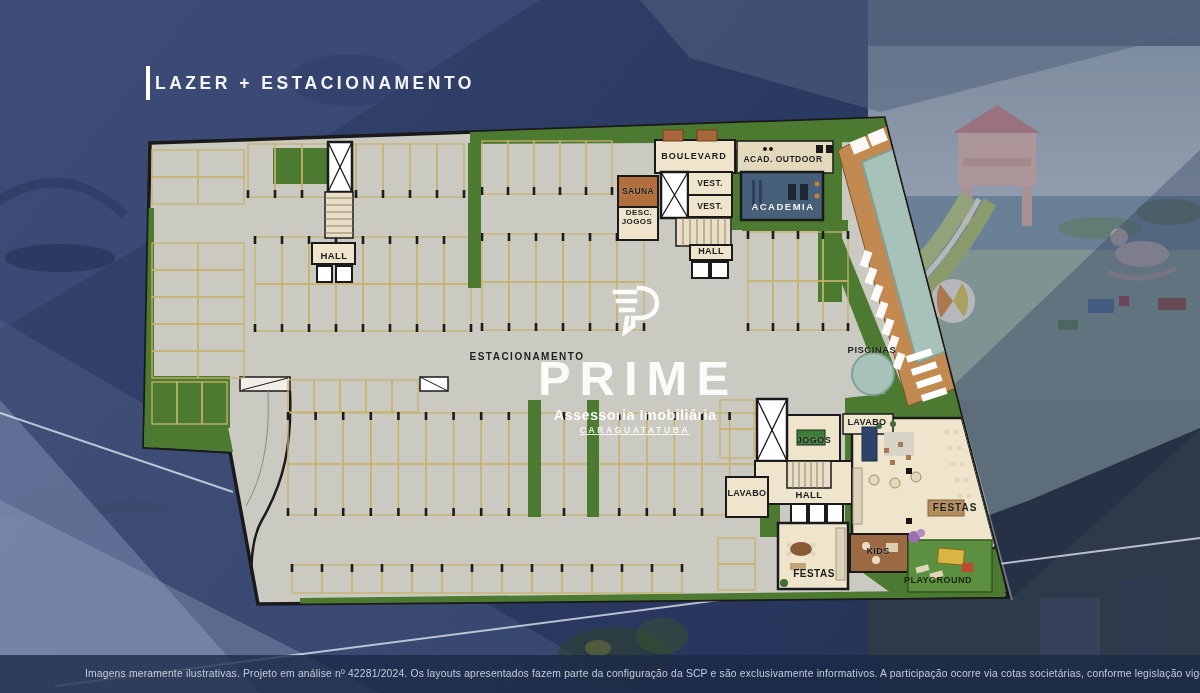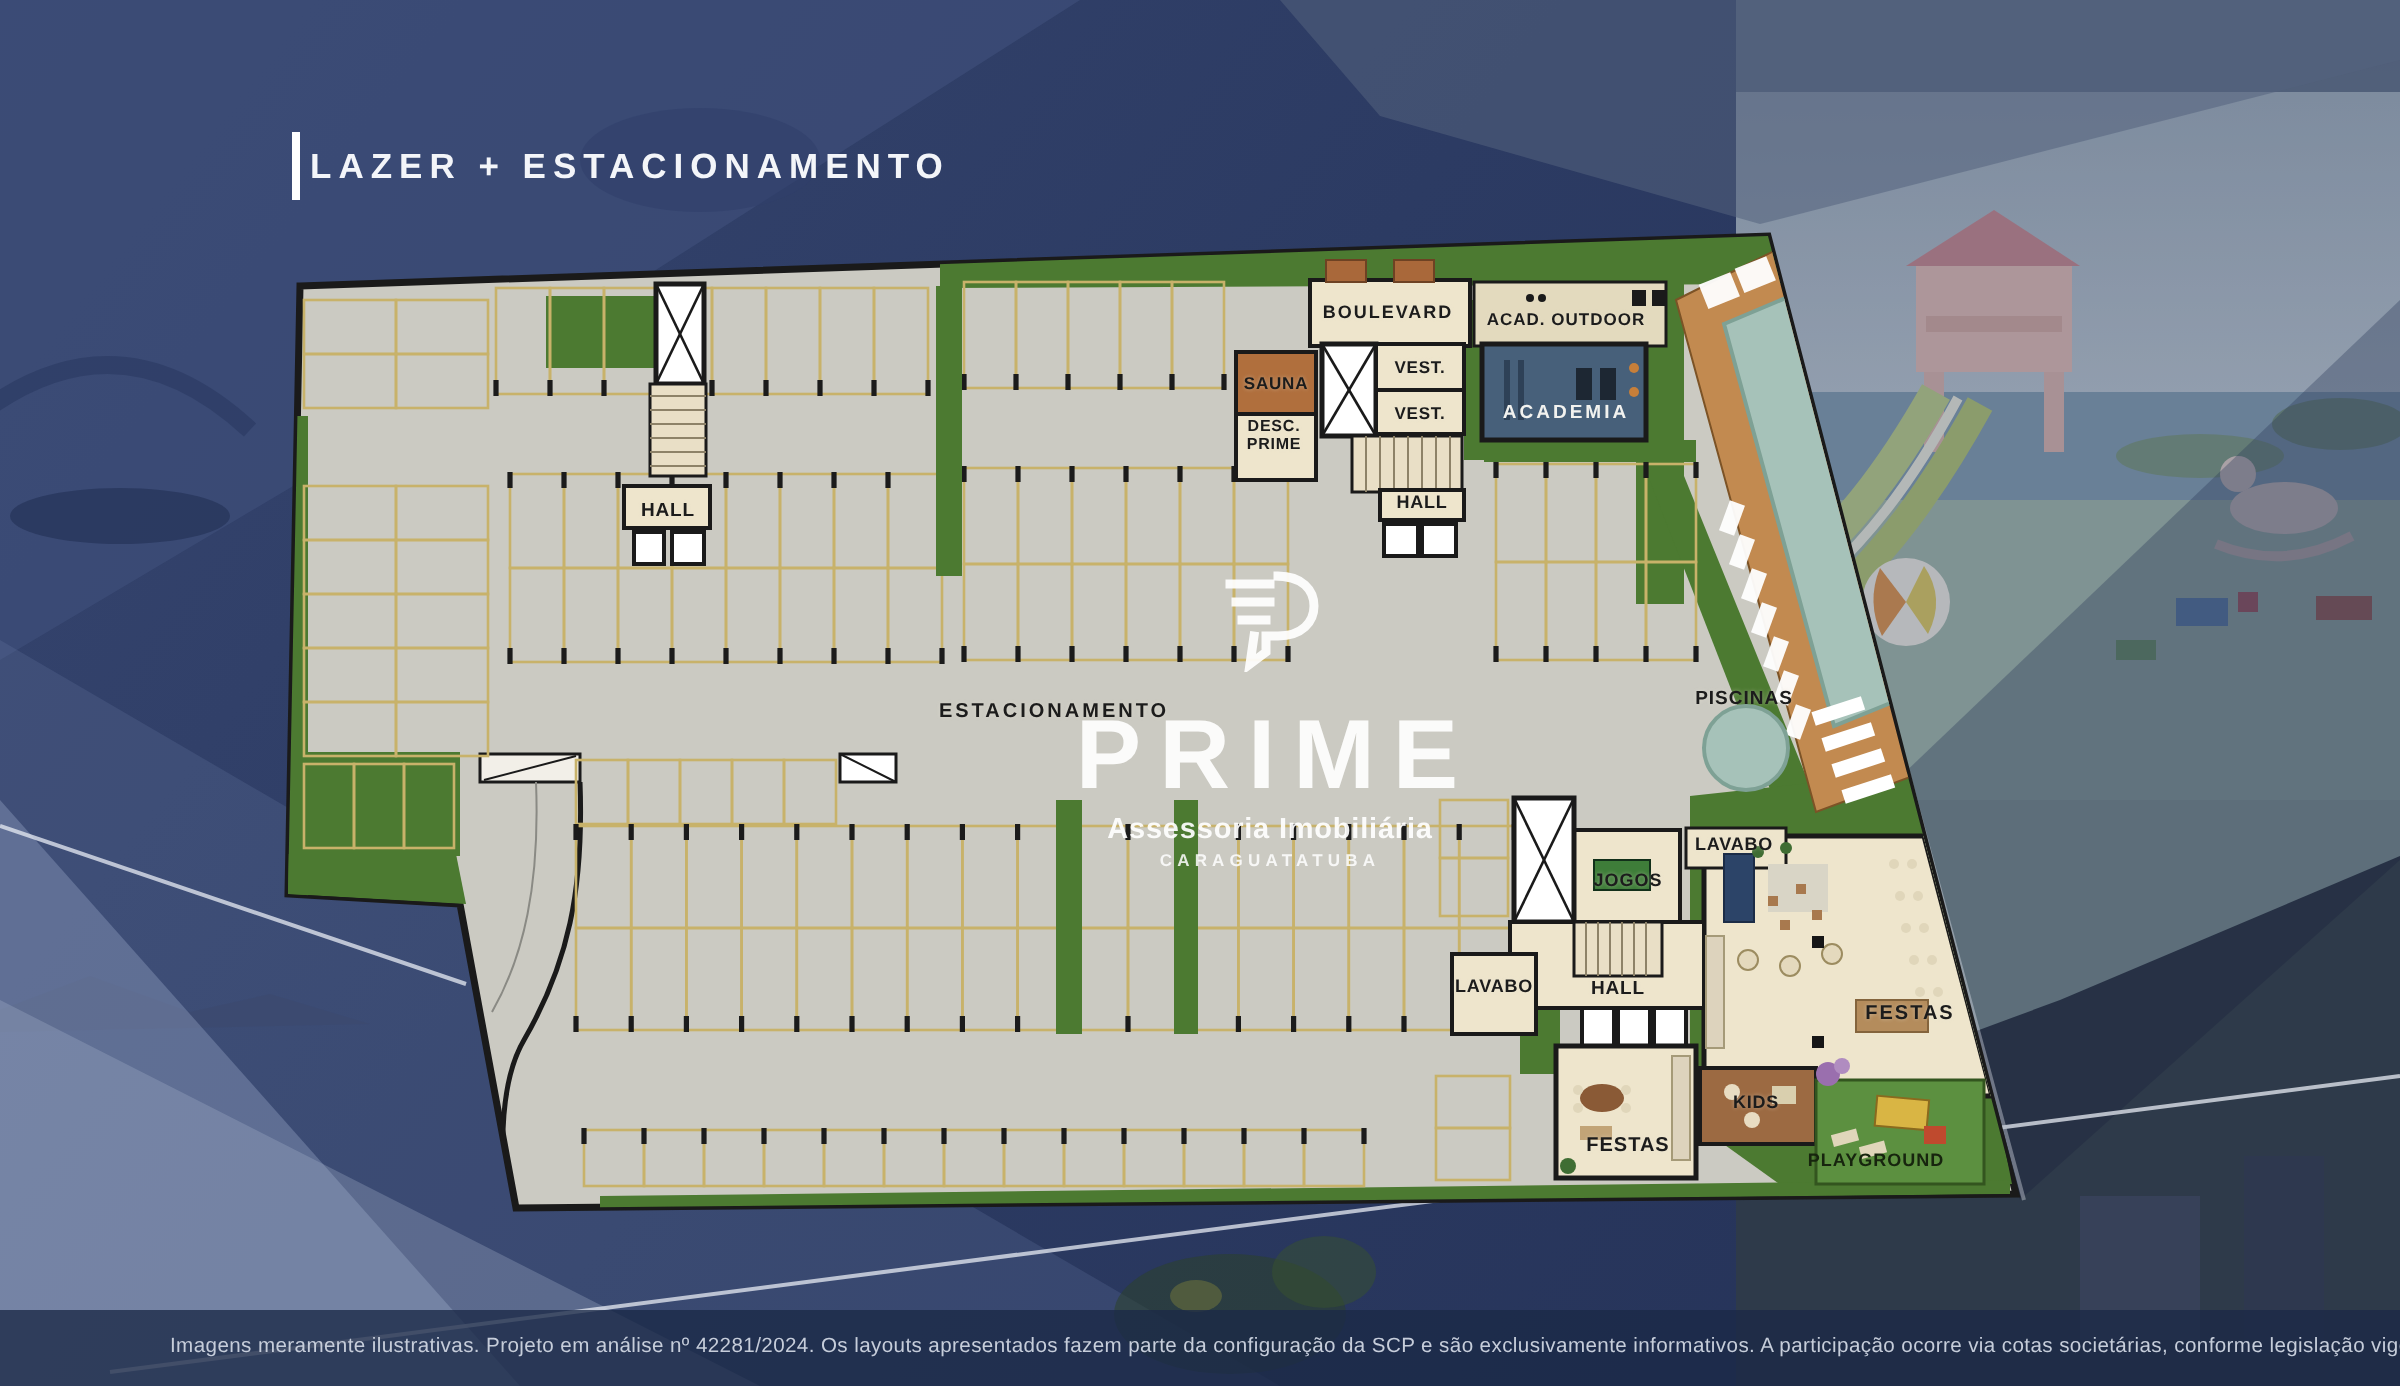--- a/index.html
+++ b/index.html
@@ -9,29 +9,29 @@
     background:linear-gradient(128deg,#36456f 0%,#2c3b63 45%,#243156 100%);
   }
   svg.layer{position:absolute;left:0;top:0;}
   .title-block{position:absolute;left:146px;top:66px;display:flex;align-items:center;gap:5px;z-index:7;}
   .title-bar{width:4px;height:34px;background:#ffffff;}
   .page-title{margin:0;font-size:17.5px;font-weight:700;letter-spacing:3.5px;color:#f3f5f9;white-space:nowrap;}
   .plan-labels{position:absolute;left:0;top:0;width:1200px;height:693px;z-index:4;pointer-events:none;}
   .plan-label{
     position:absolute;transform:translate(-50%,-50%);
     font-weight:700;color:#1c1c1c;font-size:8.5px;letter-spacing:.4px;
-    white-space:pre-line;text-align:center;line-height:1.08;
+    white-space:pre-line;text-align:right;line-height:1.08;
     text-shadow:0 0 2px rgba(235,230,215,.45);
   }
   .watermark{position:absolute;left:528px;top:282px;width:214px;z-index:5;text-align:center;
     color:rgba(255,255,255,.92);pointer-events:none;}
   .wm-logo{display:block;margin:0 auto;}
   .wm-brand{font-size:49px;font-weight:700;letter-spacing:9px;line-height:1;margin-top:18px;text-indent:6px;}
   .wm-sub{font-size:14.5px;font-weight:700;letter-spacing:.4px;margin-top:4px;}
-  .wm-city{font-size:8.5px;font-weight:700;letter-spacing:2.6px;margin-top:2px;color:rgba(255,255,255,.85);}
+  .wm-city{font-size:8.5px;font-weight:700;letter-spacing:2.6px;margin-top:2px;color:rgba(255,255,255,.85);text-decoration:underline;}
   .disclaimer{position:absolute;left:85px;top:668px;z-index:7;font-size:10.3px;color:#c6cdda;letter-spacing:.2px;white-space:nowrap;}
 </style>
 </head>
 <body>
 
 <div class="stage">
 
   <svg class="layer" width="1200" height="693" viewBox="0 0 1200 693">
     <defs>
       <linearGradient id="skyGrad" x1="0" y1="0" x2="0" y2="1">
@@ -589,21 +589,21 @@
     </g>
   </svg>
 
   <div class="plan-labels">
       <div class="plan-label" style="left: 694px; top: 157px; font-size: 9px; letter-spacing: 1px;">BOULEVARD</div>
       <div class="plan-label" style="left: 783px; top: 160px; font-size: 8.5px; letter-spacing: 0.5px;">ACAD. OUTDOOR</div>
       <div class="plan-label" style="left: 638px; top: 192px; font-size: 8.5px;">SAUNA</div>
       <div class="plan-label" style="left: 710px; top: 184px; font-size: 8.5px;">VEST.</div>
       <div class="plan-label" style="left: 710px; top: 207px; font-size: 8.5px;">VEST.</div>
       <div class="plan-label" style="left: 637px; top: 218px; font-size: 8px;">DESC.
-PRIME</div>
+JOGOS</div>
       <div class="plan-label" style="left: 783px; top: 207px; font-size: 9.5px; letter-spacing: 1.5px; color: rgb(242, 242, 239); text-shadow: none;">ACADEMIA</div>
       <div class="plan-label" style="left: 711px; top: 252px; font-size: 9px;">HALL</div>
       <div class="plan-label" style="left: 334px; top: 256px; font-size: 9.5px;">HALL</div>
       <div class="plan-label" style="left: 527px; top: 357px; font-size: 10px; letter-spacing: 1.5px;">ESTACIONAMENTO</div>
       <div class="plan-label" style="left: 872px; top: 350px; font-size: 9.5px; letter-spacing: 0.5px;">PISCINAS</div>
       <div class="plan-label" style="left: 814px; top: 441px; font-size: 9px; letter-spacing: 0.5px;">JOGOS</div>
       <div class="plan-label" style="left: 867px; top: 423px; font-size: 9px;">LAVABO</div>
       <div class="plan-label" style="left: 747px; top: 494px; font-size: 9px;">LAVABO</div>
       <div class="plan-label" style="left: 809px; top: 495px; font-size: 9.5px;">HALL</div>
       <div class="plan-label" style="left: 955px; top: 508px; font-size: 10px; letter-spacing: 1px;">FESTAS</div>

